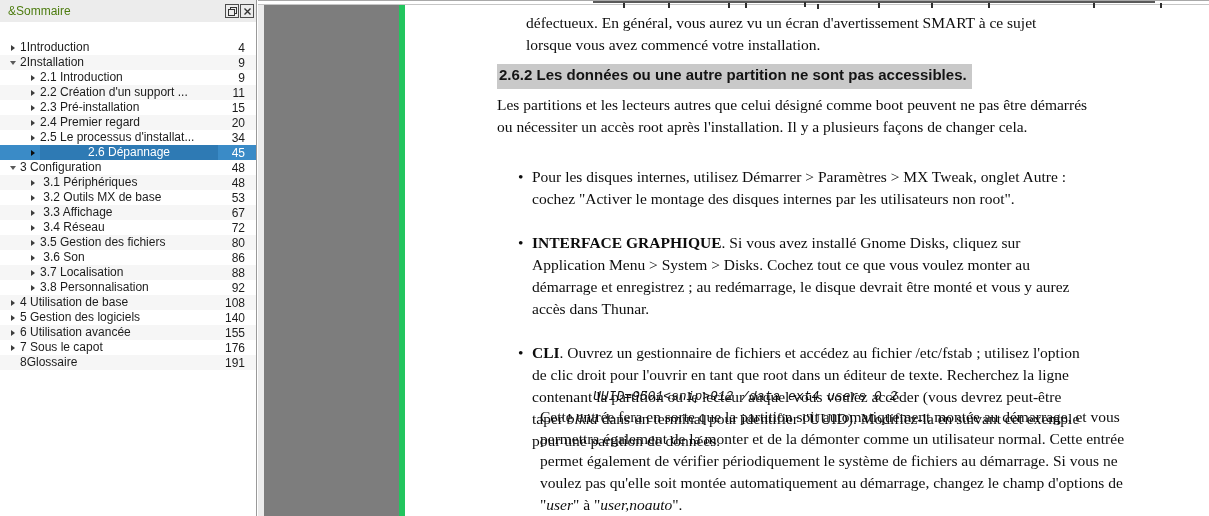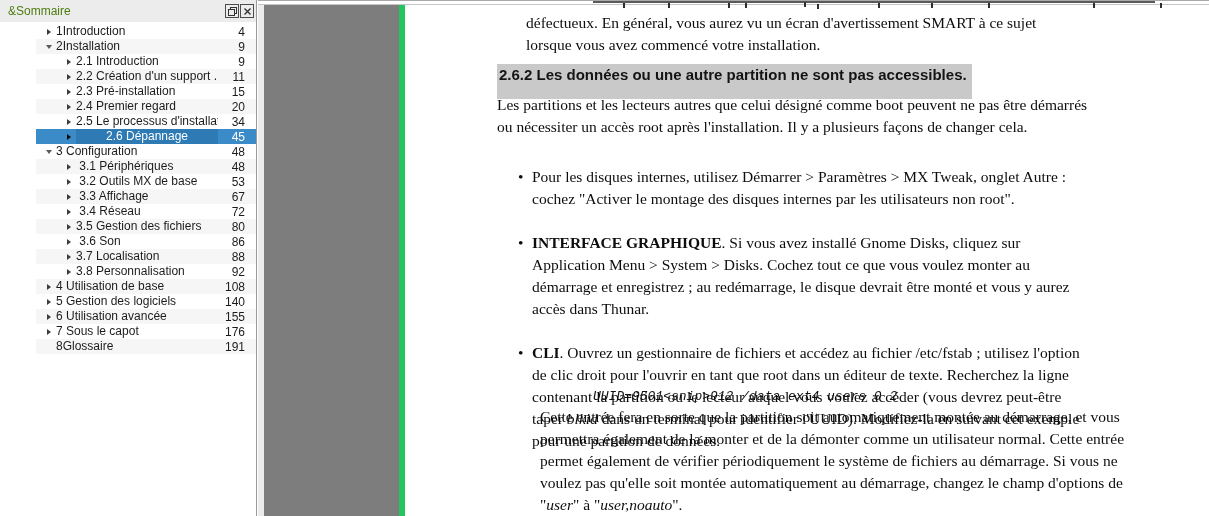--- a/index.html
+++ b/index.html
@@ -7,21 +7,21 @@
   .app { position: relative; width: 1209px; height: 516px; font-family: "Liberation Sans", sans-serif; }
 
   
   .sidebar { position: absolute; left: 0; top: 0; width: 257px; height: 516px;
              background: #fff; border-right: 1px solid #9a9a9a; }
   .sb-header { height: 22px; background: #ececec; display: flex; align-items: center;
                padding: 0 2px 0 8px; }
   .sb-title { flex: 1; font-size: 12px; color: #4d7c0f; }
   .sb-btn { width: 14px; height: 14px; border: 1px solid #4c4c4c; background: #ececec;
             display: flex; align-items: center; justify-content: center; margin-left: 1px; cursor: default; }
-  .tree { padding-top: 2px; margin-left: 36px; }
+  .tree { padding-top: 18px; }
   .tree-row { display: flex; align-items: center; height: 15px; font-size: 12px; color: #1c1c1c; }
   .tree-row.alt { background: #f6f6f6; }
   .lv1 .indent { width: 6px; flex: none; }
   .lv2 .indent { width: 26px; flex: none; }
   .arrow { width: 14px; flex: none; display: flex; justify-content: center; align-items: center; }
   .tri { width: 0; height: 0; }
   .arrow-right .tri { border-left: 4px solid #3c3c3c; border-top: 3.5px solid transparent; border-bottom: 3.5px solid transparent; }
   .arrow-down  .tri { border-top: 4px solid #5a5a5a; border-left: 3.5px solid transparent; border-right: 3.5px solid transparent; }
   .tree-label { flex: 1; white-space: pre; overflow: hidden; line-height: 15px; }
   .tree-page { width: 38px; flex: none; text-align: right; padding-right: 11px; }
@@ -38,21 +38,21 @@
           background: #fff; border-left: 6px solid #22c55e; }
 
   
   .para { position: absolute; font-family: "Liberation Serif", serif; font-size: 15.5px;
           line-height: 22px; color: #0d0d0d; white-space: pre-line; }
   .b { font-weight: bold; }
   .i { font-style: italic; }
   .pos-top   { left: 121px; top: 7px;  width: 648px; }
   .heading   { position: absolute; left: 92px; top: 61px; font-family: "Liberation Sans", sans-serif;
                font-size: 15px; font-weight: bold; color: #141414; }
-  .heading .hl { background: #c9c9c9; padding: 2px 5px 16px 2px; }
+  .heading .hl { background: #c9c9c9; padding: 2px 5px 6px 2px; }
   .pos-intro { left: 92px; top: 89px; width: 655px; }
   .bullets   { position: absolute; left: 112px; top: 139px; width: 620px; list-style: none;
                font-family: "Liberation Serif", serif; font-size: 15.5px; line-height: 22px;
                color: #0d0d0d; white-space: pre-line; }
   .bullets li { position: relative; padding-left: 15px; }
   .bullets li::before { content: "\2022"; position: absolute; left: 1px; top: 0; }
   .codeline  { position: absolute; left: 188px; top: 383px; font-family: "Liberation Mono", monospace;
                font-style: italic; font-size: 13px; line-height: 17px; color: #101010; }
   .pos-final { left: 92px; top: 401px; width: 655px; margin-left: 43px; }
 

